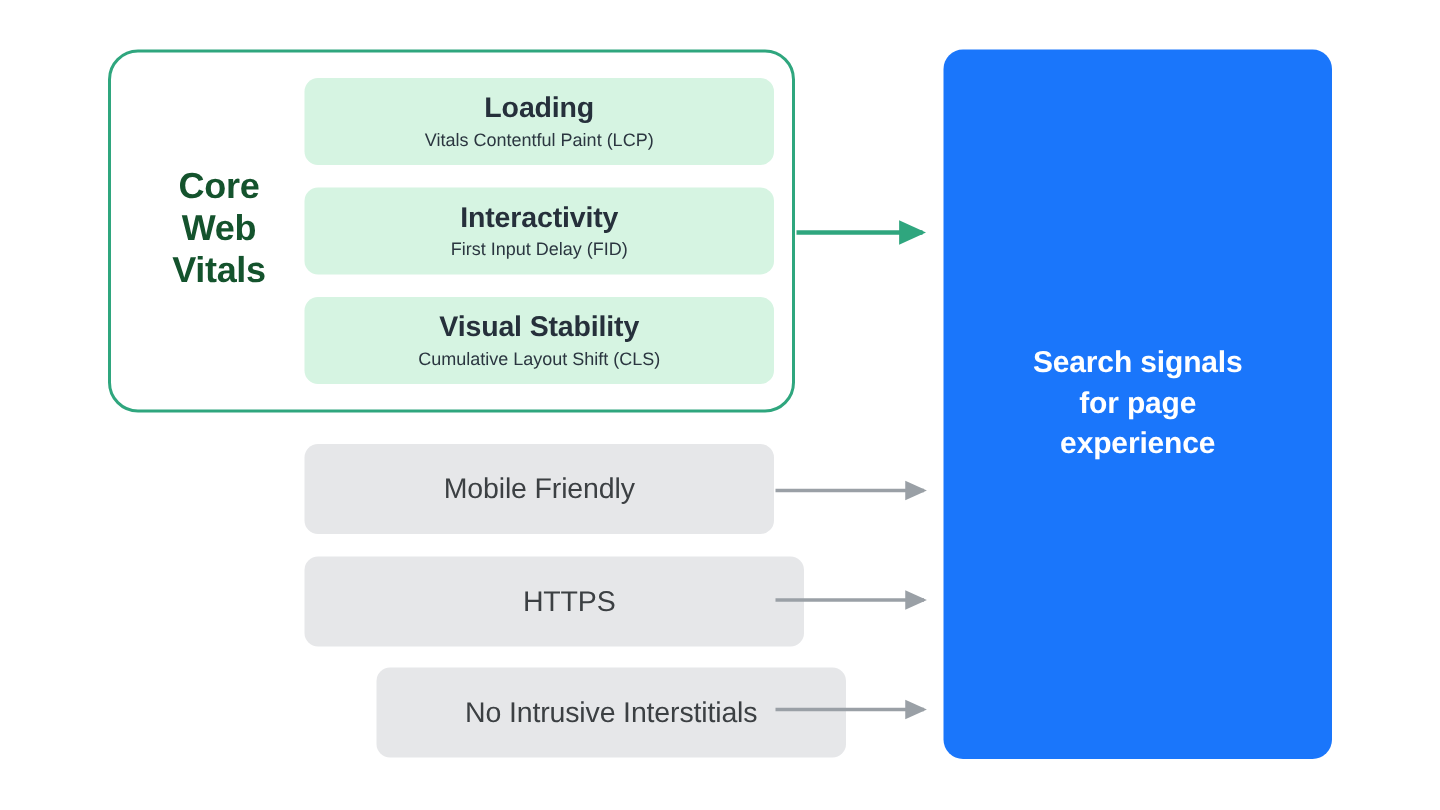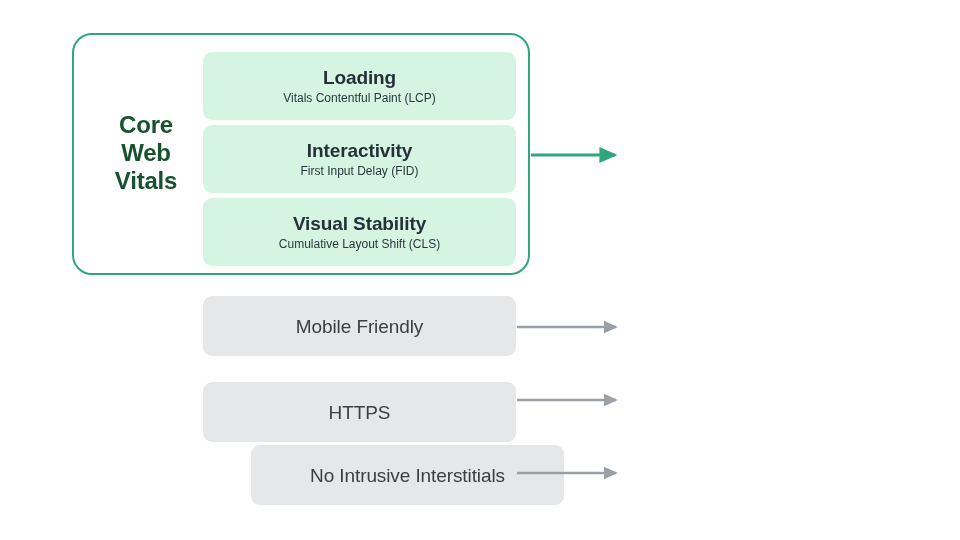--- a/index.html
+++ b/index.html
@@ -45,21 +45,21 @@
     line-height: 28px;
     letter-spacing: -0.2px;
   }
   .cwv-label span { display: block; }
 
   
   .vital-card {
     position: absolute;
     left: 203px;
     width: 313px;
-    height: 68px;
+    height: 58px;
     background: #D6F4E2;
     border-radius: 9px;
     display: flex;
     flex-direction: column;
     align-items: center;
     justify-content: center;
   }
   .vital-card.v1 { top: 52px; }
   .vital-card.v2 { top: 125px; }
   .vital-card.v3 { top: 198px; }
@@ -85,21 +85,21 @@
     left: 203px;
     width: 313px;
     height: 60px;
     background: #E6E7E9;
     border-radius: 9px;
     display: flex;
     align-items: center;
     justify-content: center;
   }
   .signal-box.s1 { top: 296px; }
-  .signal-box.s2 { top: 382px; }
+  .signal-box.s2 { top: 371px; padding-left: 20px; }
   .signal-box.s3 { top: 445px; margin-left: 48px; }
 
   .signal-label {
     color: #3C4043;
     font-size: 19px;
     font-weight: normal;
     line-height: 23px;
     letter-spacing: -0.1px;
   }
 
@@ -169,20 +169,25 @@
   </div>
 
   <div class="signal-box s2">
     <div class="signal-label">HTTPS</div>
   </div>
 
   <div class="signal-box s3">
     <div class="signal-label">No Intrusive Interstitials</div>
   </div>
 
+  <div class="outcome-box">
+    <div class="outcome-text">Search signals
+for page
+experience</div>
+  </div>
 
   <svg class="arrow-layer" viewBox="0 0 960 540" width="960" height="540">
     <defs>
       <marker id="head-green" markerWidth="6" markerHeight="6" refX="5.2" refY="3" orient="auto" markerUnits="strokeWidth">
         <path d="M0,0.3 L6,3 L0,5.7 Z" fill="#2FA67E"></path>
       </marker>
       <marker id="head-gray" markerWidth="6" markerHeight="6" refX="5.2" refY="3" orient="auto" markerUnits="strokeWidth">
         <path d="M0,0.3 L6,3 L0,5.7 Z" fill="#9AA0A6"></path>
       </marker>
     </defs>

